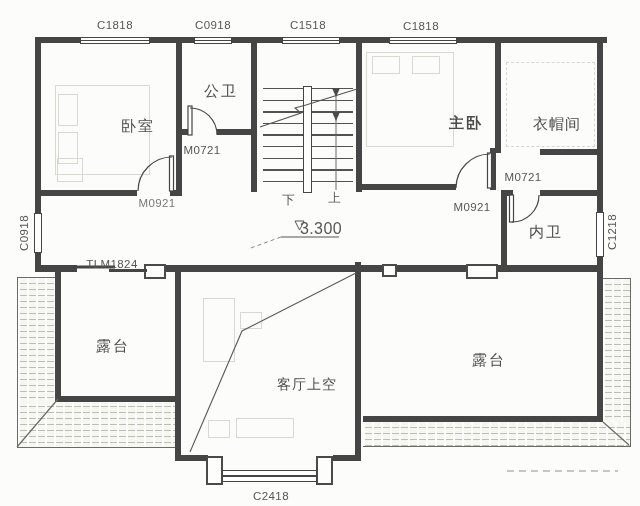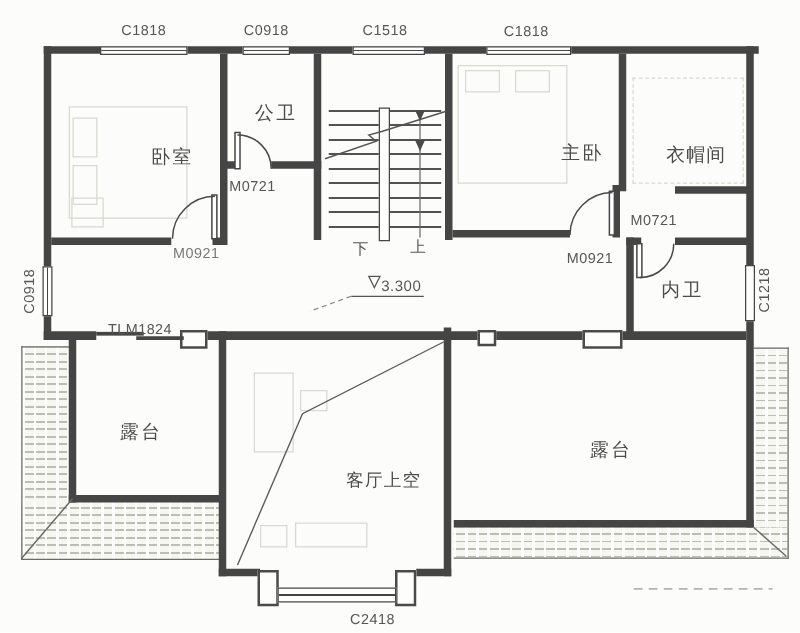--- a/index.html
+++ b/index.html
@@ -143,34 +143,34 @@
 
     <line x1="507" y1="471" x2="618" y2="471" stroke="#b4b4ac" stroke-width="1.4" stroke-dasharray="7 5"></line>
   </svg>
 
   <span class="lbl" style="left:115px;top:25px;">C1818</span>
   <span class="lbl" style="left:213px;top:25px;">C0918</span>
   <span class="lbl" style="left:308px;top:25px;">C1518</span>
   <span class="lbl" style="left:421px;top:26px;">C1818</span>
   <span class="lbl vert" style="left:24px;top:233px;">C0918</span>
   <span class="lbl vert" style="left:612px;top:232px;">C1218</span>
-  <span class="lbl" style="left:271px;top:496px;margin-left:27px;">C2418</span>
+  <span class="lbl" style="left:271px;top:496px;">C2418</span>
 
   <span class="lbl" style="left:202px;top:150px;">M0721</span>
   <span class="lbl" style="left:157px;top:203px;opacity:.8;">M0921</span>
   <span class="lbl" style="left:472px;top:207px;">M0921</span>
   <span class="lbl" style="left:523px;top:177px;">M0721</span>
   <span class="lbl" style="left:112px;top:264px;">TLM1824</span>
 
   <span class="lbl room" style="left:138px;top:126px;">卧室</span>
   <span class="lbl room" style="left:221px;top:91px;">公卫</span>
-  <span class="lbl room" style="left:466px;top:123px;">主卧</span>
+  <span class="lbl room" style="left:466px;top:123px;font-weight:bold;">主卧</span>
   <span class="lbl room" style="left:557px;top:124px;letter-spacing:1px;">衣帽间</span>
   <span class="lbl room" style="left:546px;top:232px;">内卫</span>
   <span class="lbl room" style="left:113px;top:346px;">露台</span>
   <span class="lbl room" style="left:489px;top:360px;">露台</span>
   <span class="lbl room" style="left:307px;top:385px;font-size:14px;letter-spacing:1px;">客厅上空</span>
 
   <span class="lbl small" style="left:289px;top:200px;">下</span>
   <span class="lbl small" style="left:335px;top:198px;">上</span>
-  <span class="lbl" style="left:321px;top:229px;font-size:12px;">3.300</span>
+  <span class="lbl" style="left:321px;top:229px;font-size:16px;">3.300</span>
 
 </div>
 
 </body></html>

